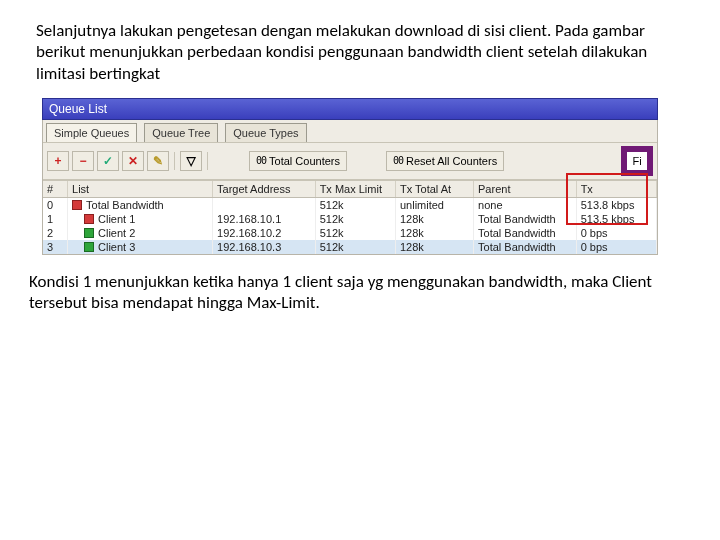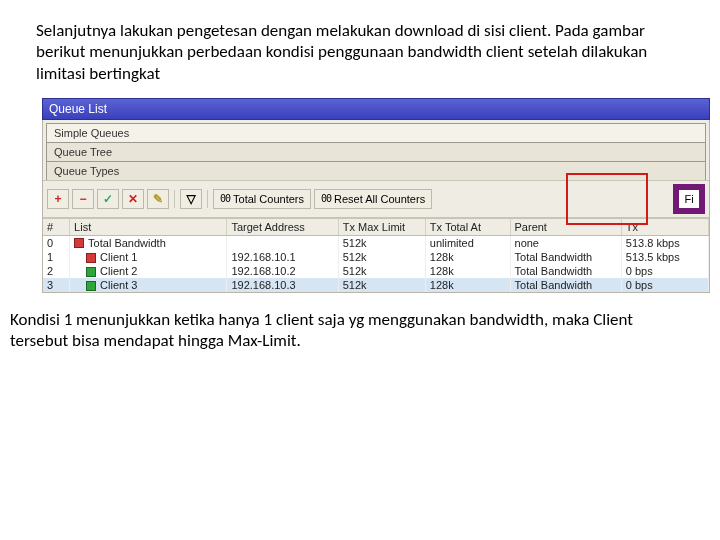--- a/index.html
+++ b/index.html
@@ -13,43 +13,43 @@
     color: #000;
     box-sizing: border-box;
   }
   .para1 {
     padding: 20px 39px 8px 36px;
     line-height: 1.25;
   }
   .para2 {
     padding: 16px 30px 0 10px;
     line-height: 1.25;
+    margin-left: 19px;
   }
   .window-wrap {
     margin: 6px 0 0 42px;
-    width: 668px;
+    width: 616px;
   }
   .titlebar {
     background: linear-gradient(#5a63d4, #3a3fbc);
     color: #fff;
     font: 12px "Tahoma", sans-serif;
     padding: 3px 6px;
     border: 1px solid #2a2f90;
   }
   .client {
     background: #efece4;
     border: 1px solid #b8b4a8;
     border-top: none;
     font: 11px "Tahoma", sans-serif;
   }
   .tabs {
     display: flex;
     padding: 3px 3px 0 3px;
-    gap: 0;
-    flex-direction: column;
+    gap: 7px;
   }
   .tab {
     padding: 3px 7px;
     border: 1px solid #9c9a8e;
     border-bottom: none;
     background: #e8e4d8;
     color: #333;
   }
   .tab.active {
     background: #f5f2e9;
@@ -83,20 +83,21 @@
   }
   .txtbtn {
     height: 18px;
     padding: 0 6px;
     display: flex;
     align-items: center;
     gap: 3px;
     border: 1px solid #bcb8aa;
     background: #f0ede3;
     cursor: pointer;
+    margin-left: 36px;
   }
   .spacer { flex: 1; }
   .fbtn {
     width: 20px;
     height: 18px;
     border: 6px solid #701a75;
     background: #fff;
     display:flex;align-items:center;justify-content:center;
   }
 
@@ -124,21 +125,21 @@
   .grid td {
     padding: 1px 4px;
     border-right: 1px solid #eee;
     white-space: nowrap;
     overflow: hidden;
     color: #222;
   }
   .grid tr.row td { background: #fff; }
   .grid tr.sel td { background: #d6e5f3; }
   .namecell { display: flex; align-items: center; gap: 4px; }
-  .indent { padding-left: 12px; align-items: flex-end; }
+  .indent { padding-left: 12px; }
   .qicon {
     width: 8px; height: 8px; display:inline-block;
   }
   .qicon.red { background:#d43a3a; border:1px solid #8a1f1f;}
   .qicon.green { background:#2ea53a; border:1px solid #1a6a23;}
 
   .redbox {
     position: absolute;
     border: 2px solid #d11a1a;
     pointer-events: none;

